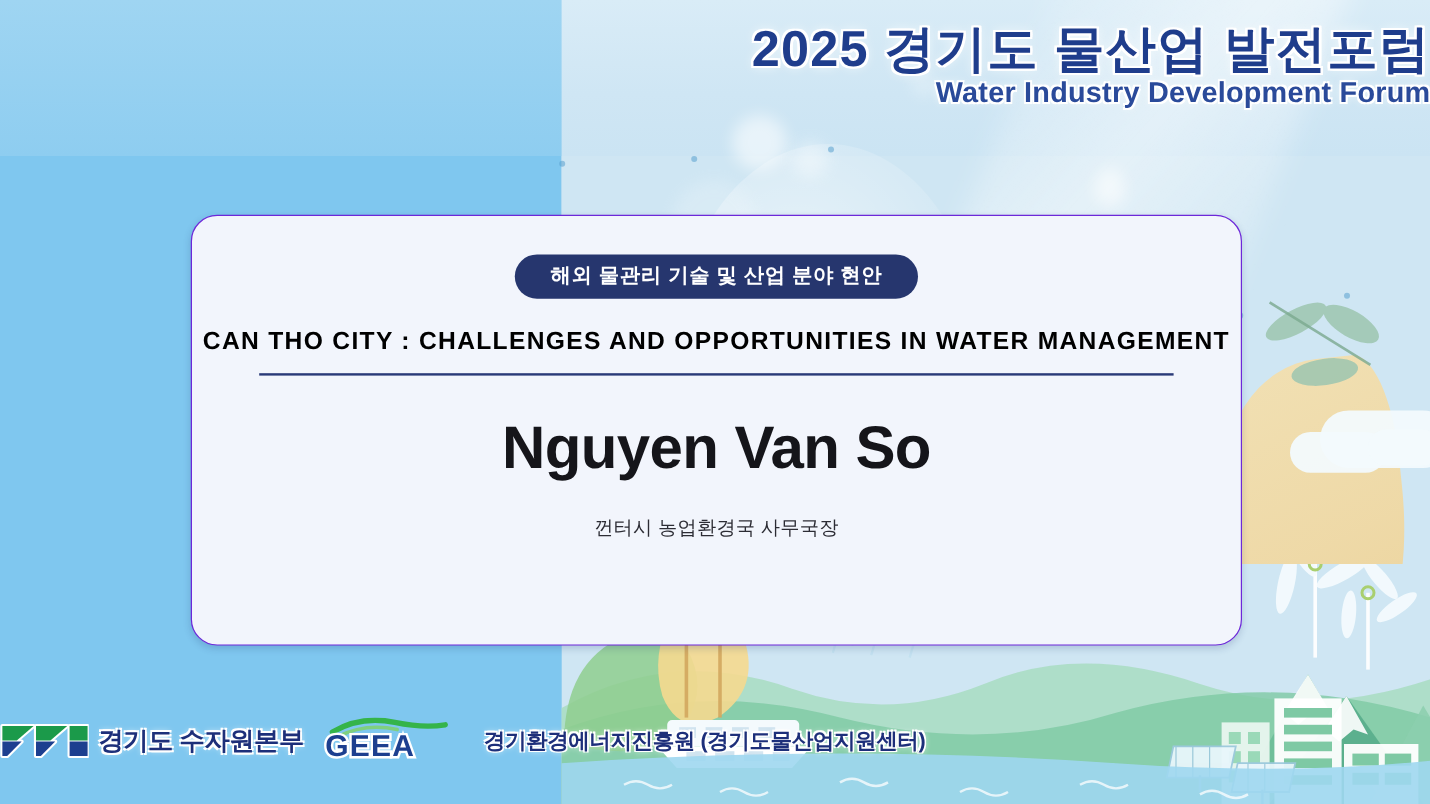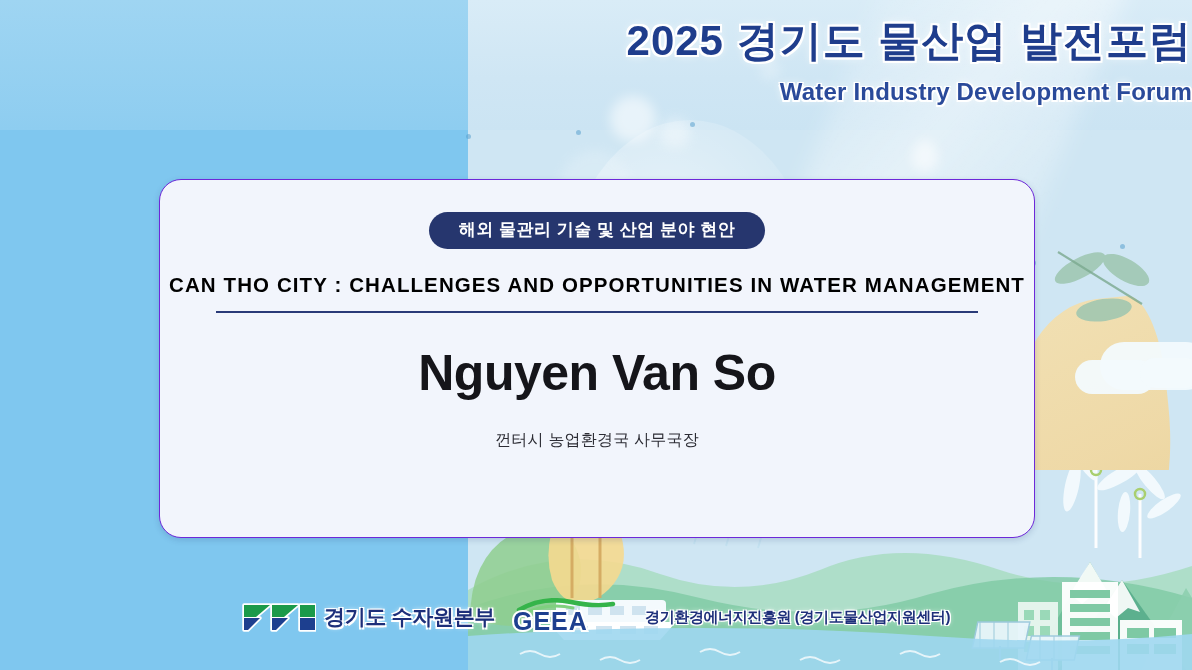--- a/index.html
+++ b/index.html
@@ -129,21 +129,21 @@
     color: #1f3d8c;
     text-shadow:
       -2px -2px 0 #ffffff,  2px -2px 0 #ffffff,
       -2px  2px 0 #ffffff,  2px  2px 0 #ffffff,
        0   -2px 0 #ffffff,  0    2px 0 #ffffff,
       -2px  0   0 #ffffff,  2px  0   0 #ffffff,
        0 0 10px rgba(255,255,255,0.9);
     line-height: 1.1;
   }
   .title-en {
-    margin-top: 14px;
+    margin-top: 0;
     font-size: 24px;
     font-weight: 700;
     color: #2a4a9a;
     letter-spacing: 0.2px;
     text-shadow:
       -1.5px -1.5px 0 #ffffff,  1.5px -1.5px 0 #ffffff,
       -1.5px  1.5px 0 #ffffff,  1.5px  1.5px 0 #ffffff,
        0 0 8px rgba(255,255,255,0.95);
   }
 
@@ -211,41 +211,41 @@
     letter-spacing: 0.2px;
   }
 
   
   .footer {
     position: absolute;
     left: 0; bottom: 34px;
     width: 1192px;
     display: flex;
     align-items: center;
-    justify-content: center;
+    justify-content: flex-start;
     gap: 14px;
   }
   .logo-group {
     display: flex;
     align-items: center;
     gap: 8px;
   }
   .gg-mark { display: block; }
   .logo-text-gg {
     font-size: 21px;
     font-weight: 800;
     color: #1d2f7a;
     letter-spacing: -0.3px;
     text-shadow:
       -1.5px -1.5px 0 #ffffff, 1.5px -1.5px 0 #ffffff,
       -1.5px  1.5px 0 #ffffff, 1.5px  1.5px 0 #ffffff,
        0 0 5px rgba(255,255,255,0.95);
   }
   .logo-text-geea {
-    font-size: 15px;
+    font-size: 18px;
     font-weight: 800;
     color: #1d2f7a;
     letter-spacing: -0.4px;
     text-shadow:
       -1.3px -1.3px 0 #ffffff, 1.3px -1.3px 0 #ffffff,
       -1.3px  1.3px 0 #ffffff, 1.3px  1.3px 0 #ffffff,
        0 0 5px rgba(255,255,255,0.95);
   }
 </style>
 </head>

